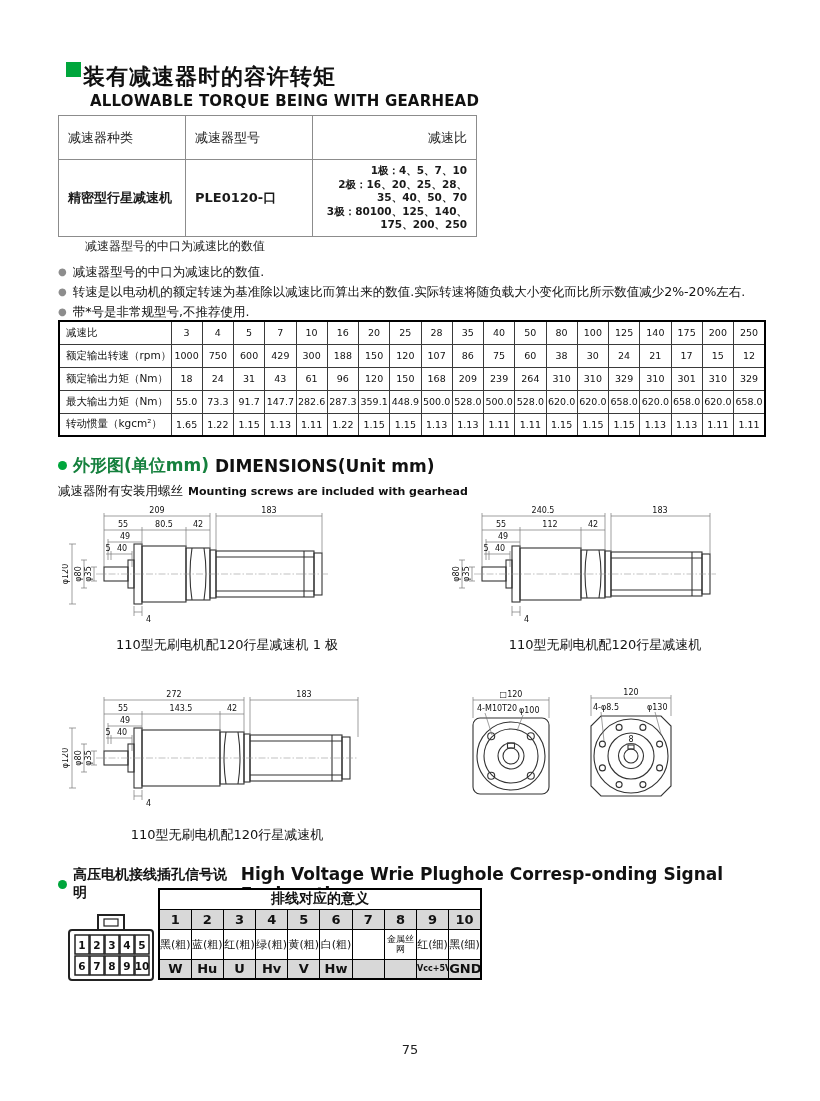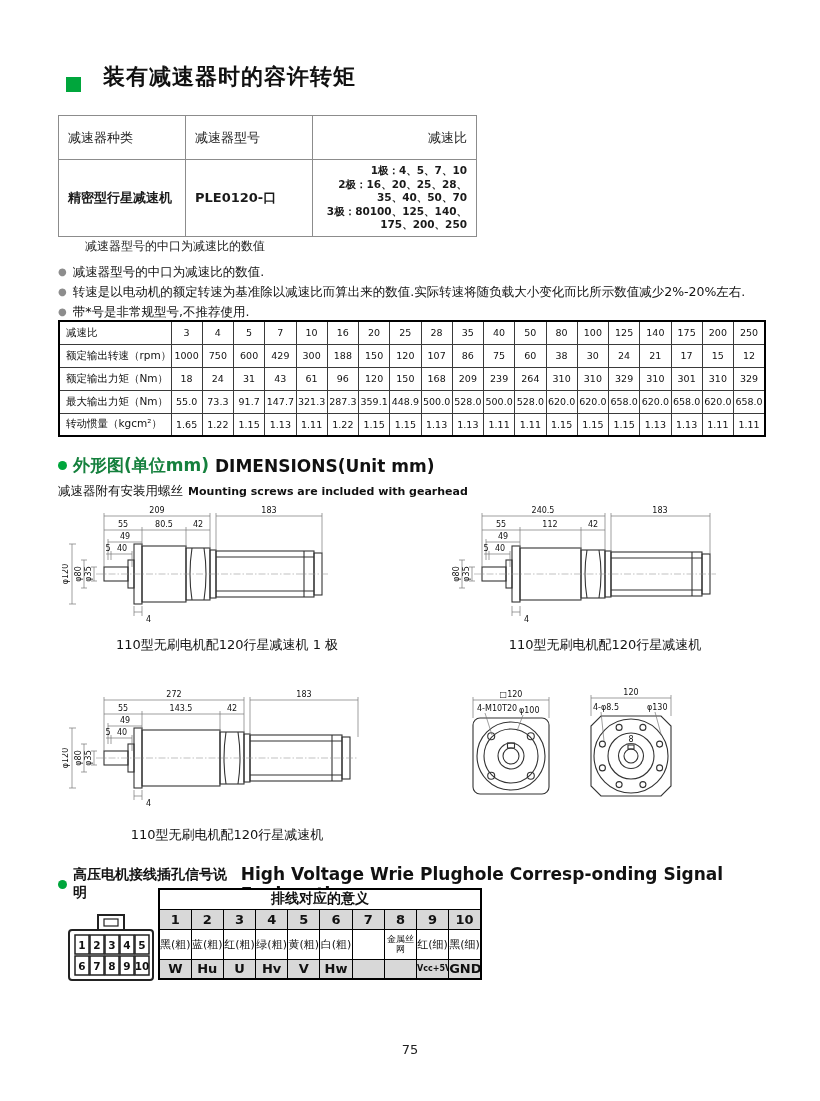--- a/index.html
+++ b/index.html
@@ -4,21 +4,21 @@
 <style>
   * { margin:0; padding:0; box-sizing:border-box; }
   html,body { width:820px; height:1101px; }
   body {
     position:relative; background:#ffffff; overflow:hidden;
     font-family:"DejaVu Sans","Liberation Sans",sans-serif; color:#1a1a1a;
   }
   .abs { position:absolute; }
 
   
-  .hdr-row { display:flex; align-items:flex-end; gap:22px; }
+  .hdr-row { display:flex; align-items:flex-start; gap:2px; }
   .green-sq { width:15px; height:15px; background:var(--accent-green,#00a63c); }
   .hdr-title { font-size:22px; font-weight:bold; letter-spacing:1px; color:#111; }
   .hdr-en { margin-left:24px; font-size:15px; font-weight:bold; color:#111; letter-spacing:.2px; }
 
   
   .t1 { border-collapse:collapse; width:418px; table-layout:fixed; }
   .t1 col.c1 { width:127px; } .t1 col.c2 { width:127px; } .t1 col.c3 { width:164px; }
   .t1 td { border:1px solid #8c8c8c; padding:4px 9px; font-size:13px; vertical-align:middle; background:#fff; }
   .t1 tr.head td { height:44px; font-weight:normal; color:#222; }
   .t1 td.r { text-align:right; }
@@ -67,20 +67,21 @@
   .pageno { width:820px; text-align:center; font-size:13px; color:#222; }
 </style>
 </head>
 <body>
 
 <div class="abs" style="left:66px; top:62px;">
   <div class="hdr-row">
     <span class="green-sq"></span>
     <span class="hdr-title">装有减速器时的容许转矩</span>
   </div>
+  <div class="hdr-en">ALLOWABLE TORQUE BEING WITH GEARHEAD</div>
 </div>
 
 <table class="t1 abs" style="left:58px; top:115px;">
   <colgroup>
       <col class="c1">
       <col class="c2">
       <col class="c3">
     </colgroup>
   <tbody>
       <tr class="head">
@@ -178,21 +179,21 @@
         <td>301</td>
         <td>310</td>
         <td>329</td>
       </tr>
   <tr>
     <td class="lbl">最大输出力矩（Nm）</td>
   <td>55.0</td>
         <td>73.3</td>
         <td>91.7</td>
         <td>147.7</td>
-        <td>321.3</td>
+        <td>282.6</td>
         <td>287.3</td>
         <td>359.1</td>
         <td>448.9</td>
         <td>500.0</td>
         <td>528.0</td>
         <td>500.0</td>
         <td>528.0</td>
         <td>620.0</td>
         <td>620.0</td>
         <td>658.0</td>

